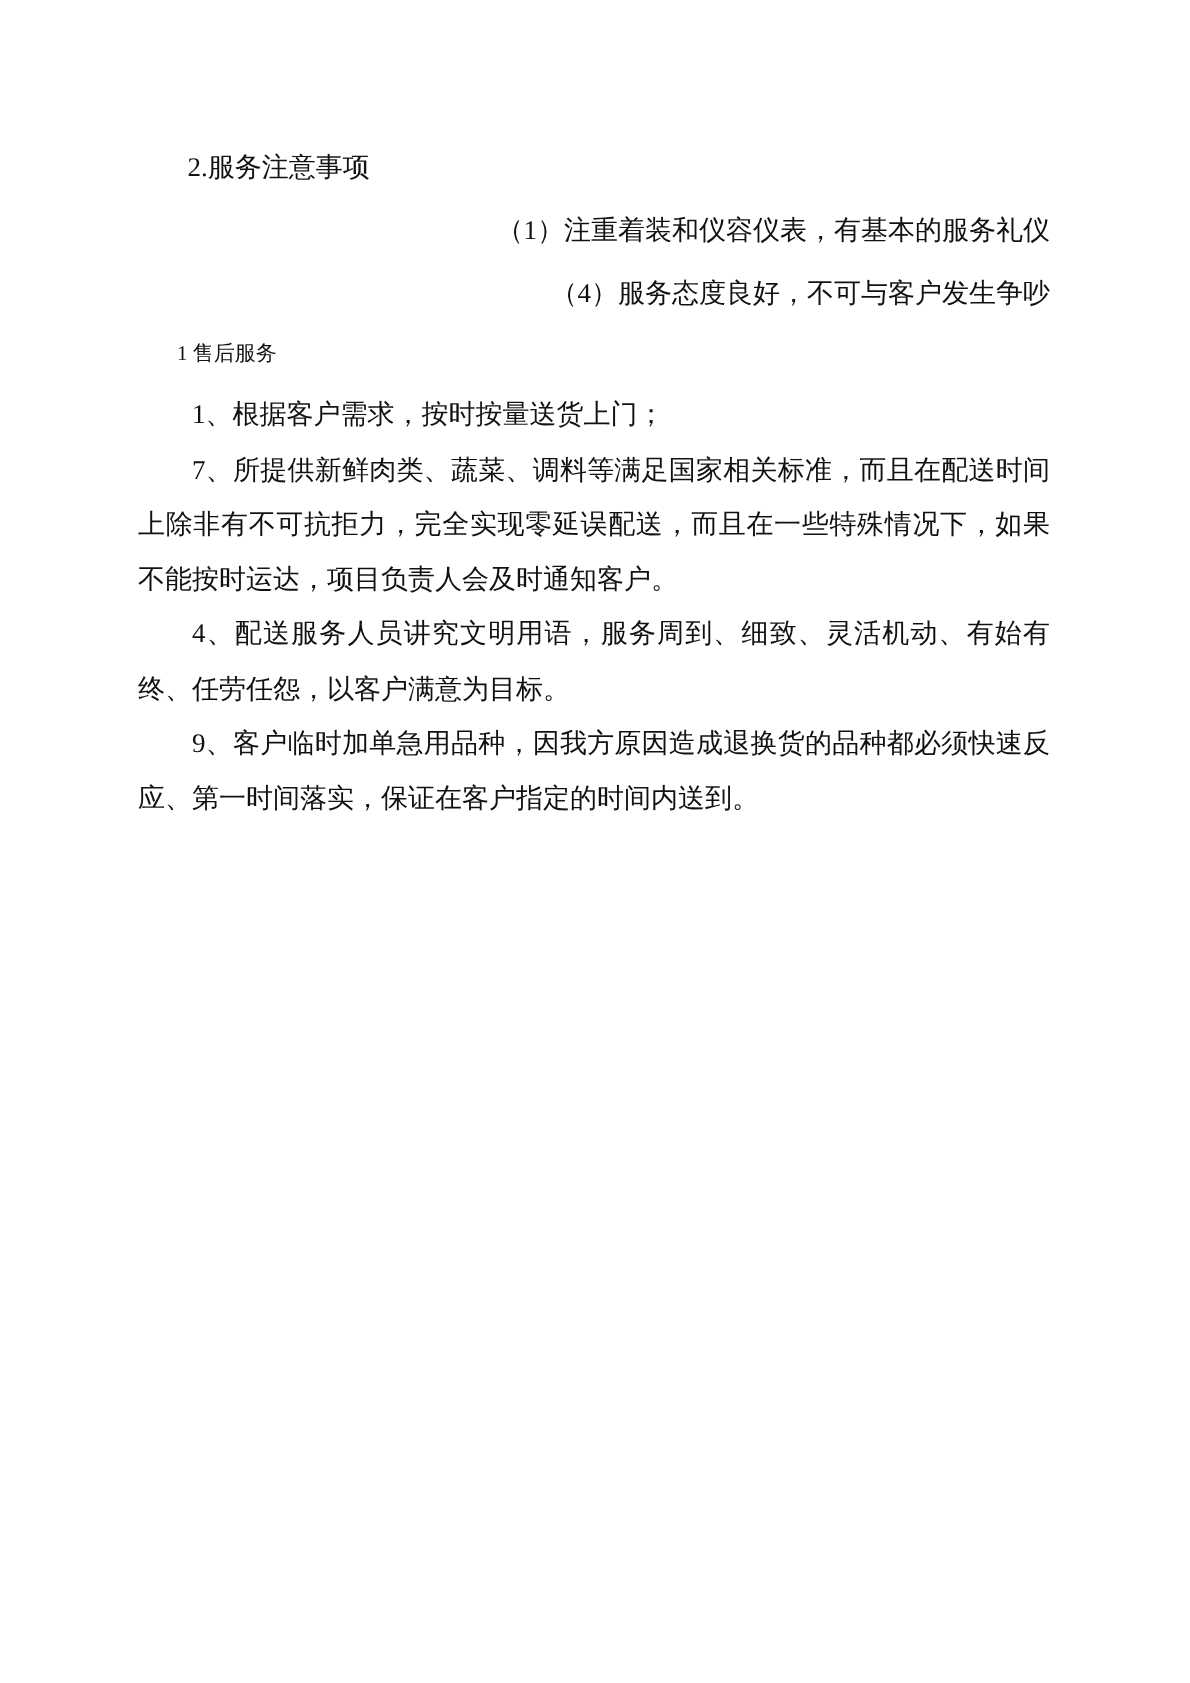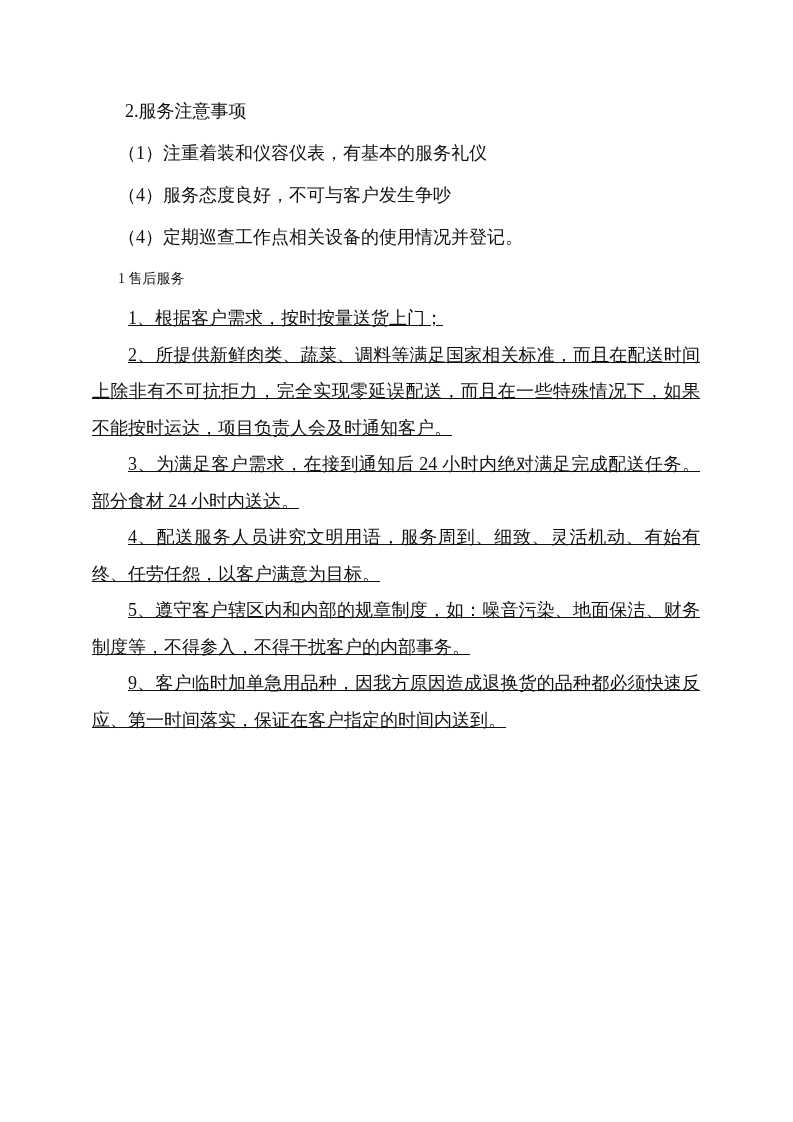--- a/index.html
+++ b/index.html
@@ -23,61 +23,58 @@
     margin: 0;
     line-height: 42px;
     text-indent: 33px;
     font-weight: normal;
     font-size: 18px;
   }
   .note-item {
     margin: 0;
     line-height: 42px;
     text-indent: 26px;
+    text-align: right;
   }
   .after-sales-heading {
     margin: 0;
     line-height: 42px;
     text-indent: 26px;
     font-weight: normal;
     font-size: 14px;
   }
   .body-para {
     margin: 0;
     line-height: 36.5px;
     text-indent: 36px;
     text-align: justify;
     word-break: normal;
-    text-decoration: underline;
   }
 </style>
 </head>
 <body>
 
 <div class="page">
 
   <p class="note-heading">2.服务注意事项</p>
 
   <p class="note-item">（1）注重着装和仪容仪表，有基本的服务礼仪</p>
 
 
   <p class="note-item">（4）服务态度良好，不可与客户发生争吵</p>
 
-  <p class="note-item">（4）定期巡查工作点相关设备的使用情况并登记。</p>
 
   <h2 class="after-sales-heading">1 售后服务</h2>
 
   <p class="body-para">1、根据客户需求，按时按量送货上门；</p>
 
-  <p class="body-para">2、所提供新鲜肉类、蔬菜、调料等满足国家相关标准，而且在配送时间上除非有不可抗拒力，完全实现零延误配送，而且在一些特殊情况下，如果不能按时运达，项目负责人会及时通知客户。</p>
+  <p class="body-para">7、所提供新鲜肉类、蔬菜、调料等满足国家相关标准，而且在配送时间上除非有不可抗拒力，完全实现零延误配送，而且在一些特殊情况下，如果不能按时运达，项目负责人会及时通知客户。</p>
 
-  <p class="body-para">3、为满足客户需求，在接到通知后 24 小时内绝对满足完成配送任务。部分食材 24 小时内送达。</p>
 
   <p class="body-para">4、配送服务人员讲究文明用语，服务周到、细致、灵活机动、有始有终、任劳任怨，以客户满意为目标。</p>
 
-  <p class="body-para">5、遵守客户辖区内和内部的规章制度，如：噪音污染、地面保洁、财务制度等，不得参入，不得干扰客户的内部事务。</p>
 
 
   <p class="body-para">9、客户临时加单急用品种，因我方原因造成退换货的品种都必须快速反应、第一时间落实，保证在客户指定的时间内送到。</p>
 
 
 
 </div>
 
 </body></html>

